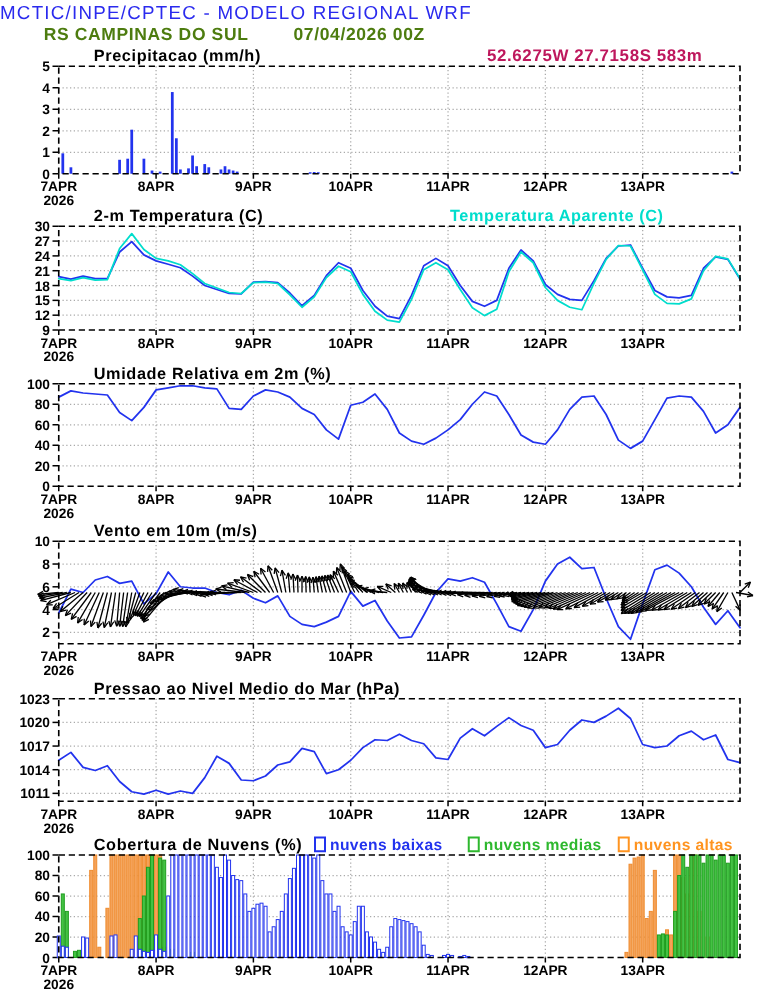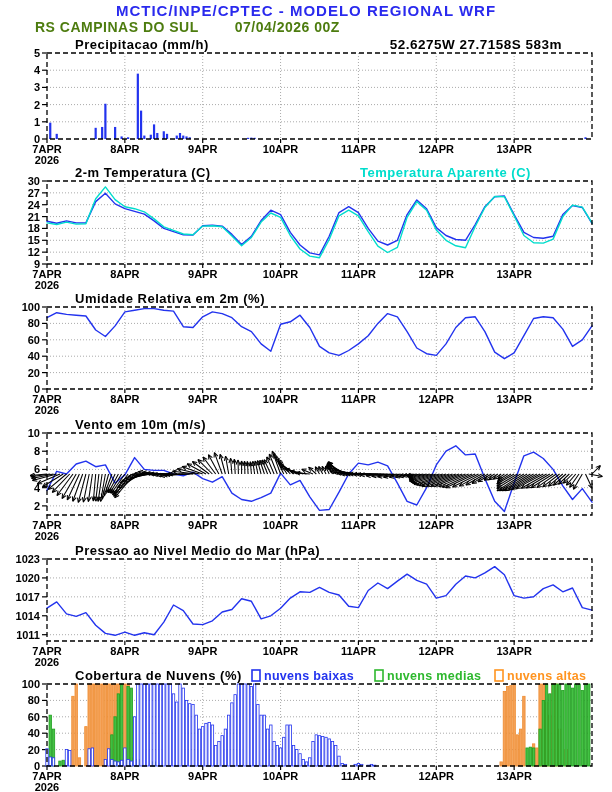--- a/index.html
+++ b/index.html
@@ -1,24 +1,24 @@
 <!DOCTYPE html>
 <html><head>
 <meta charset="utf-8">
 <style>
   html,body{margin:0;padding:0;background:#fff;}
   .stage{position:relative;width:612px;height:792px;background:#fff;
          font-family:"Liberation Sans",sans-serif;overflow:hidden;}
-  .hdr-line1{position:absolute;top:2px;left:0;width:612px;text-align:center;
-             font-size:15px;font-weight:bold;letter-spacing:1px;color:#2a2aee;white-space:pre;}
+  .hdr-line1{position:absolute;top:2px;left:0;width:612px;text-align:left;
+             font-size:15px;font-weight:normal;letter-spacing:1px;color:#2a2aee;white-space:pre;}
   .hdr-line2{position:absolute;top:19px;left:35px;font-size:14px;font-weight:bold;
              letter-spacing:.5px;color:#4d7c0f;white-space:pre;}
   .hdr-line2 .gap{display:inline-block;width:36px;}
   .coords{position:absolute;top:37px;right:50px;font-size:13.5px;font-weight:bold;
-          letter-spacing:.5px;color:#000000;}
+          letter-spacing:.5px;color:#be185d;}
   svg{position:absolute;top:0;left:0;}
   svg text{font-family:"Liberation Sans",sans-serif;}
 </style>
 </head>
 <body>
 
 <div class="stage">
   <div class="hdr-line1">MCTIC/INPE/CPTEC - MODELO REGIONAL WRF</div>
   <div class="hdr-line2"><span>RS CAMPINAS DO SUL</span><span class="gap"></span><span>07/04/2026 00Z</span></div>
   <div class="coords">52.6275W 27.7158S 583m</div>

